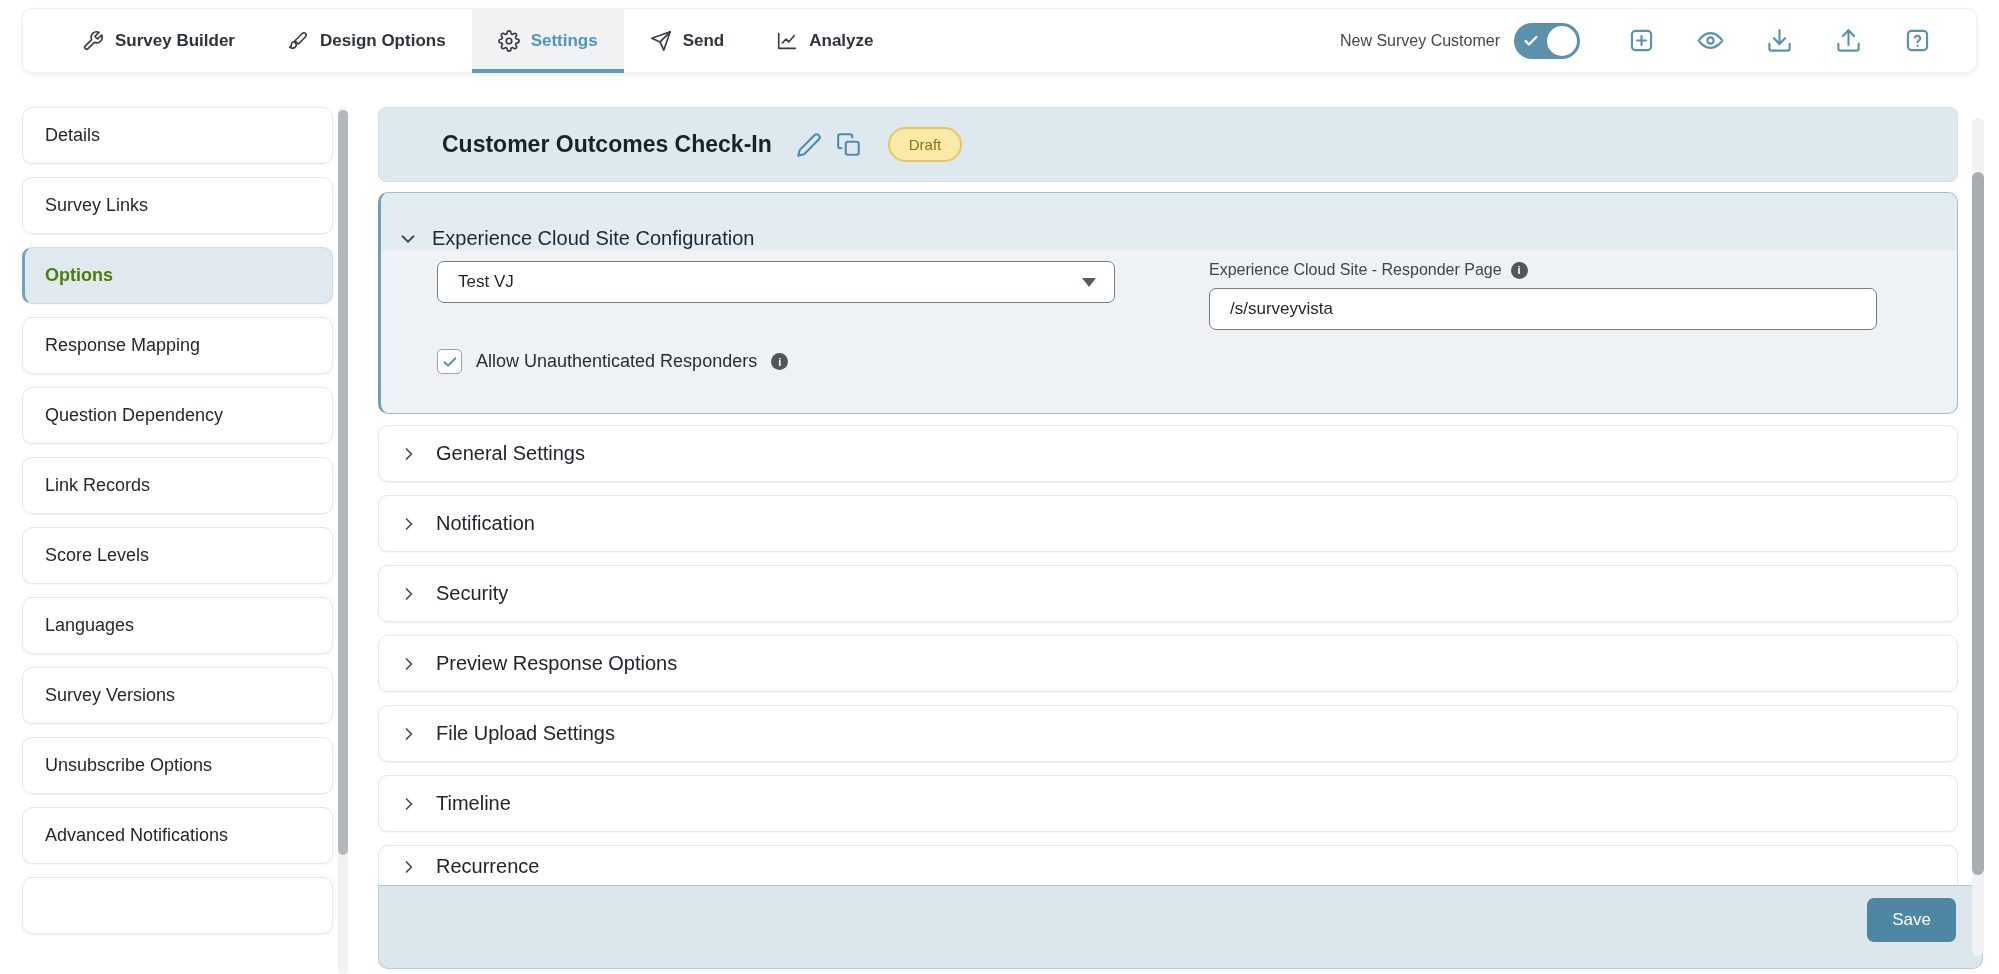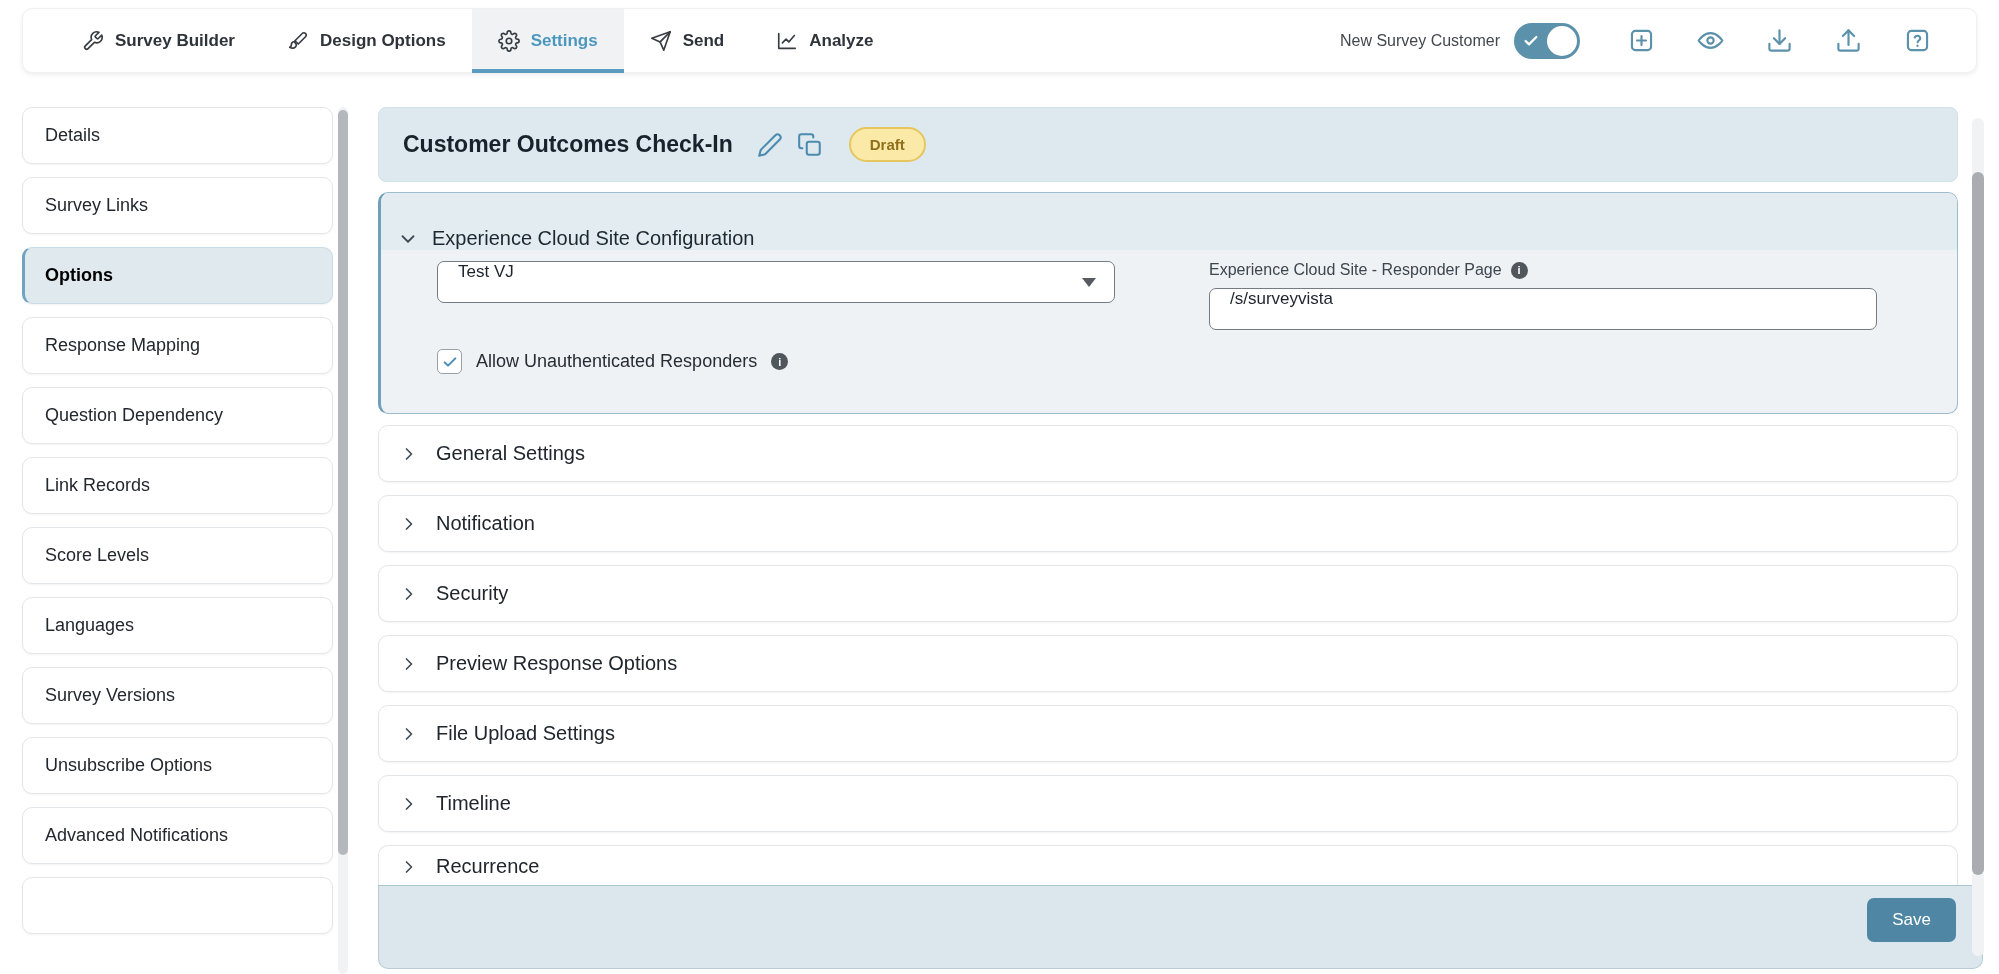--- a/index.html
+++ b/index.html
@@ -47,45 +47,45 @@
   .sidebar { position:absolute; left:22px; top:107px; width:311px; }
   .side-item {
     height:57px; margin-bottom:13px; background:#fff;
     border:1px solid #e4e7ea; border-radius:10px;
     box-shadow:0 1px 2px rgba(0,0,0,.05);
     display:flex; align-items:center; padding-left:22px;
     font-size:18px; color:#23282e; cursor:pointer; white-space:nowrap;
   }
   .side-item.active {
     background:#dfe9ee; border-color:#ccdce6; border-left:3px solid #6fa3c0;
-    padding-left:20px; font-weight:700; color:#000000;
+    padding-left:20px; font-weight:700; color:#4d7c0f;
   }
   .side-scroll-track {
     position:absolute; left:338px; top:107px; width:10px; height:867px;
     background:#f1f2f3; border-radius:5px;
   }
   .side-scroll-thumb {
     position:absolute; left:338px; top:110px; width:10px; height:745px;
     background:#b4b8bd; border-radius:5px; cursor:pointer;
   }
 
   
   .title-card {
     position:absolute; left:378px; top:107px; width:1580px; height:75px;
     background:#dde9ef; border:1px solid #d3e1e9; border-radius:8px;
-    display:flex; align-items:center; padding-left:24px;
+    display:flex; align-items:center; padding-left:63px;
   }
   .page-title { font-size:23px; font-weight:700; color:#17222c; }
   .title-icons { display:flex; align-items:center; gap:14px; margin-left:24px; }
   .title-icons svg { width:26px; height:26px; stroke:#4b8bb0; stroke-width:1.9; fill:none;
     stroke-linecap:round; stroke-linejoin:round; cursor:pointer; }
   .draft-badge {
     margin-left:26px; padding:7px 19px; border-radius:18px;
     background:#fbe9a7; border:2px solid #e6c75f; color:#8f6f1a;
-    font-size:15px; font-weight:700;
+    font-size:15px; font-weight:400;
   }
 
   
   .config-panel {
     position:absolute; left:378px; top:192px; width:1580px; height:222px;
     border:1px solid #9dbccc; border-left:3px solid #6fa0ba; border-radius:10px;
     background:#eef2f5; overflow:hidden;
   }
   .config-header {
     height:57px; background:#e2ecf1; display:flex; align-items:flex-end;
@@ -103,21 +103,21 @@
     font-size:16px; color:#3d454d; margin-bottom:9px;
   }
   .info-dot {
     width:17px; height:17px; border-radius:50%; background:#4f565c; color:#fff;
     display:inline-flex; align-items:center; justify-content:center;
     font-size:11px; font-weight:700; font-style:normal; flex:0 0 auto;
   }
   .info-dot::before { content:"i"; }
   .select-box, .text-input {
     height:42px; background:#fff; border:1px solid #747b82; border-radius:7px;
-    display:flex; padding:0 20px;
+    display:flex; align-items:center; padding:0 20px;
     font-size:17px; color:#1d242b; position:relative; cursor:pointer;
   }
   .caret-down {
     position:absolute; right:18px; top:16px; width:0; height:0;
     border-left:7px solid transparent; border-right:7px solid transparent;
     border-top:9px solid #555b61;
   }
   .checkbox-row { position:absolute; left:56px; top:99px; display:flex; align-items:center; gap:14px; }
   .checkbox {
     width:25px; height:25px; background:#fff; border:1.5px solid #99a0a7;

